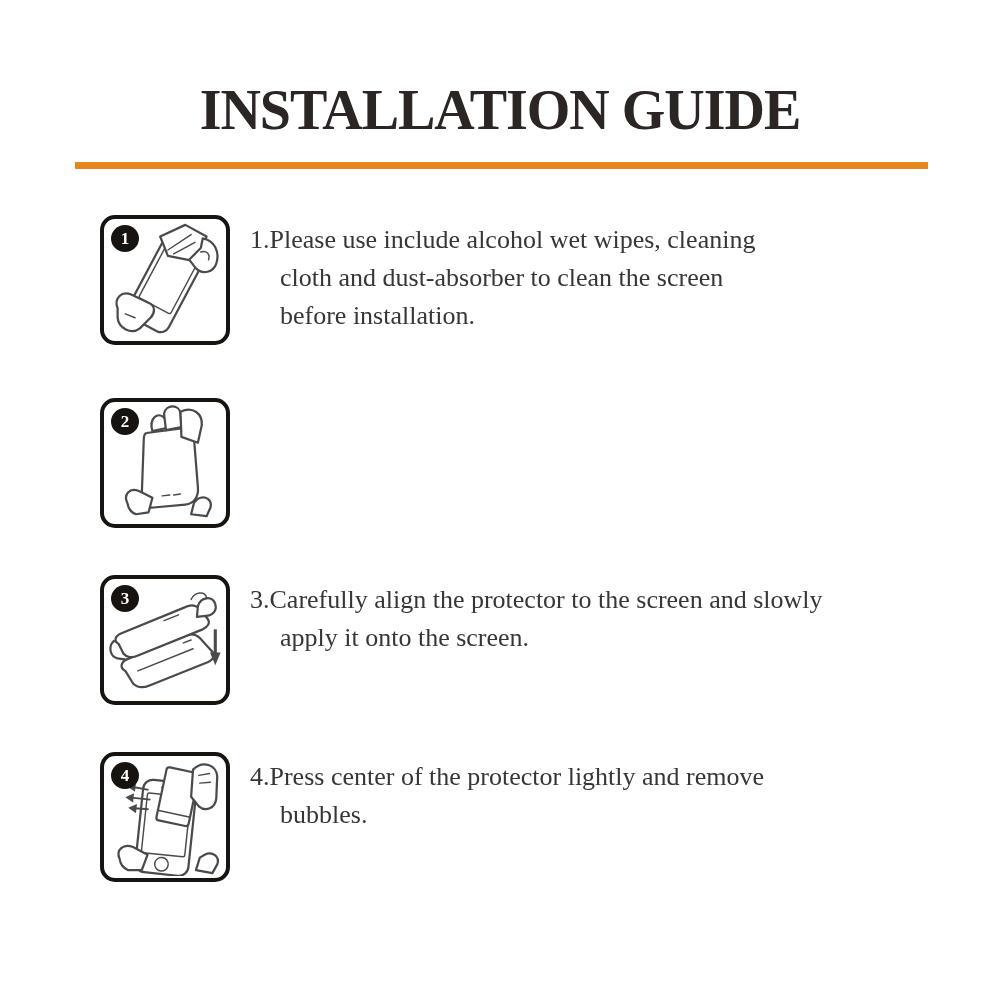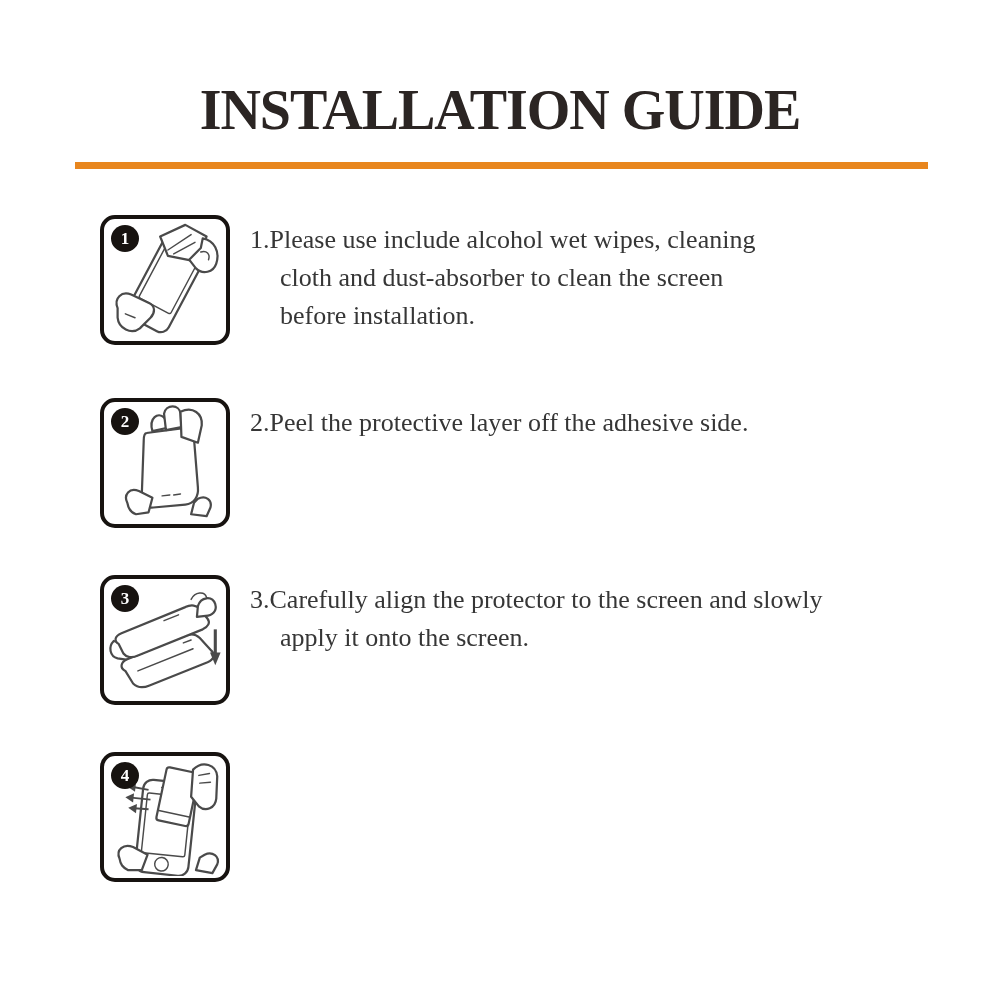--- a/index.html
+++ b/index.html
@@ -73,21 +73,20 @@
       <svg class="illus" width="118" height="118" viewBox="0 0 122 122">
         <path class="ln" d="M42 30 L80 25 C87 24 91 29 91 36 L95 86 C96 96 91 103 82 104 L49 107 C41 108 36 102 37 94 L39 38 C39 32 40 30 42 30 Z"></path>
         <path class="thin" d="M58 95 L66 94 M70 94 L77 93"></path>
         <path class="ln" d="M48 28 C44 14 54 8 60 14 L66 24 Z"></path>
         <path class="ln" d="M60 10 C62 0 76 0 77 10 L78 24 L62 27 Z"></path>
         <path class="ln" d="M77 8 C90 2 100 10 99 22 L95 40 L78 34 Z"></path>
         <path class="ln" d="M22 102 C18 94 24 86 34 90 L48 97 L44 112 L31 114 C25 112 23 108 22 102 Z"></path>
         <path class="ln" d="M95 98 C103 94 110 99 108 107 L104 116 L88 114 L91 102 Z"></path>
       </svg>
     </div>
-    <p class="step-text"><span>2.</span><span>Peel the protective layer off the adhesive side.</span></p>
   </div>
 
   <div class="row" style="top:575px">
     <div class="illus-box">
       <div class="badge">3</div>
       <svg class="illus" width="118" height="118" viewBox="0 0 122 122">
         <path class="ln" d="M8 62 C2 68 4 78 12 80 L26 82 L28 68 Z"></path>
         <path class="ln" d="M20 93 C14 90 15 84 22 81 L80 57 C87 54 93 55 97 59 L109 72 C113 76 112 81 105 84 L45 108 C38 111 32 110 28 106 Z"></path>
         <path class="thin" d="M33 93 L90 70 M80 64 L88 61"></path>
         <path class="ln" d="M13 65 C8 62 9 57 16 54 L82 27 C88 24 94 25 97 29 L105 39 C108 43 106 47 100 50 L33 77 C27 80 21 79 18 75 Z"></path>
@@ -121,15 +120,17 @@
         <line x1="44" y1="33" x2="28" y2="30" stroke="#4a4a4a" stroke-width="2"></line>
         <path class="solid" d="M31 25.5 L22 29.5 L30 35 Z"></path>
         <line x1="46" y1="43" x2="26" y2="41" stroke="#4a4a4a" stroke-width="2"></line>
         <path class="solid" d="M29 36.5 L20 40.5 L28 46 Z"></path>
         <line x1="44" y1="53" x2="29" y2="52" stroke="#4a4a4a" stroke-width="2"></line>
         <path class="solid" d="M32 47.5 L23 51.5 L31 57 Z"></path>
         <path class="ln" d="M14 104 C10 95 18 88 28 92 L43 100 L37 116 L23 116 C17 113 15 110 14 104 Z"></path>
         <path class="ln" d="M102 100 C110 96 118 102 115 110 L110 119 L93 116 L97 103 Z"></path>
       </svg>
     </div>
+    <p class="step-text"><span>4.</span><span>Press center of the protector lightly and remove
+bubbles.</span></p>
   </div>
 
 </div>
 
 </body></html>

